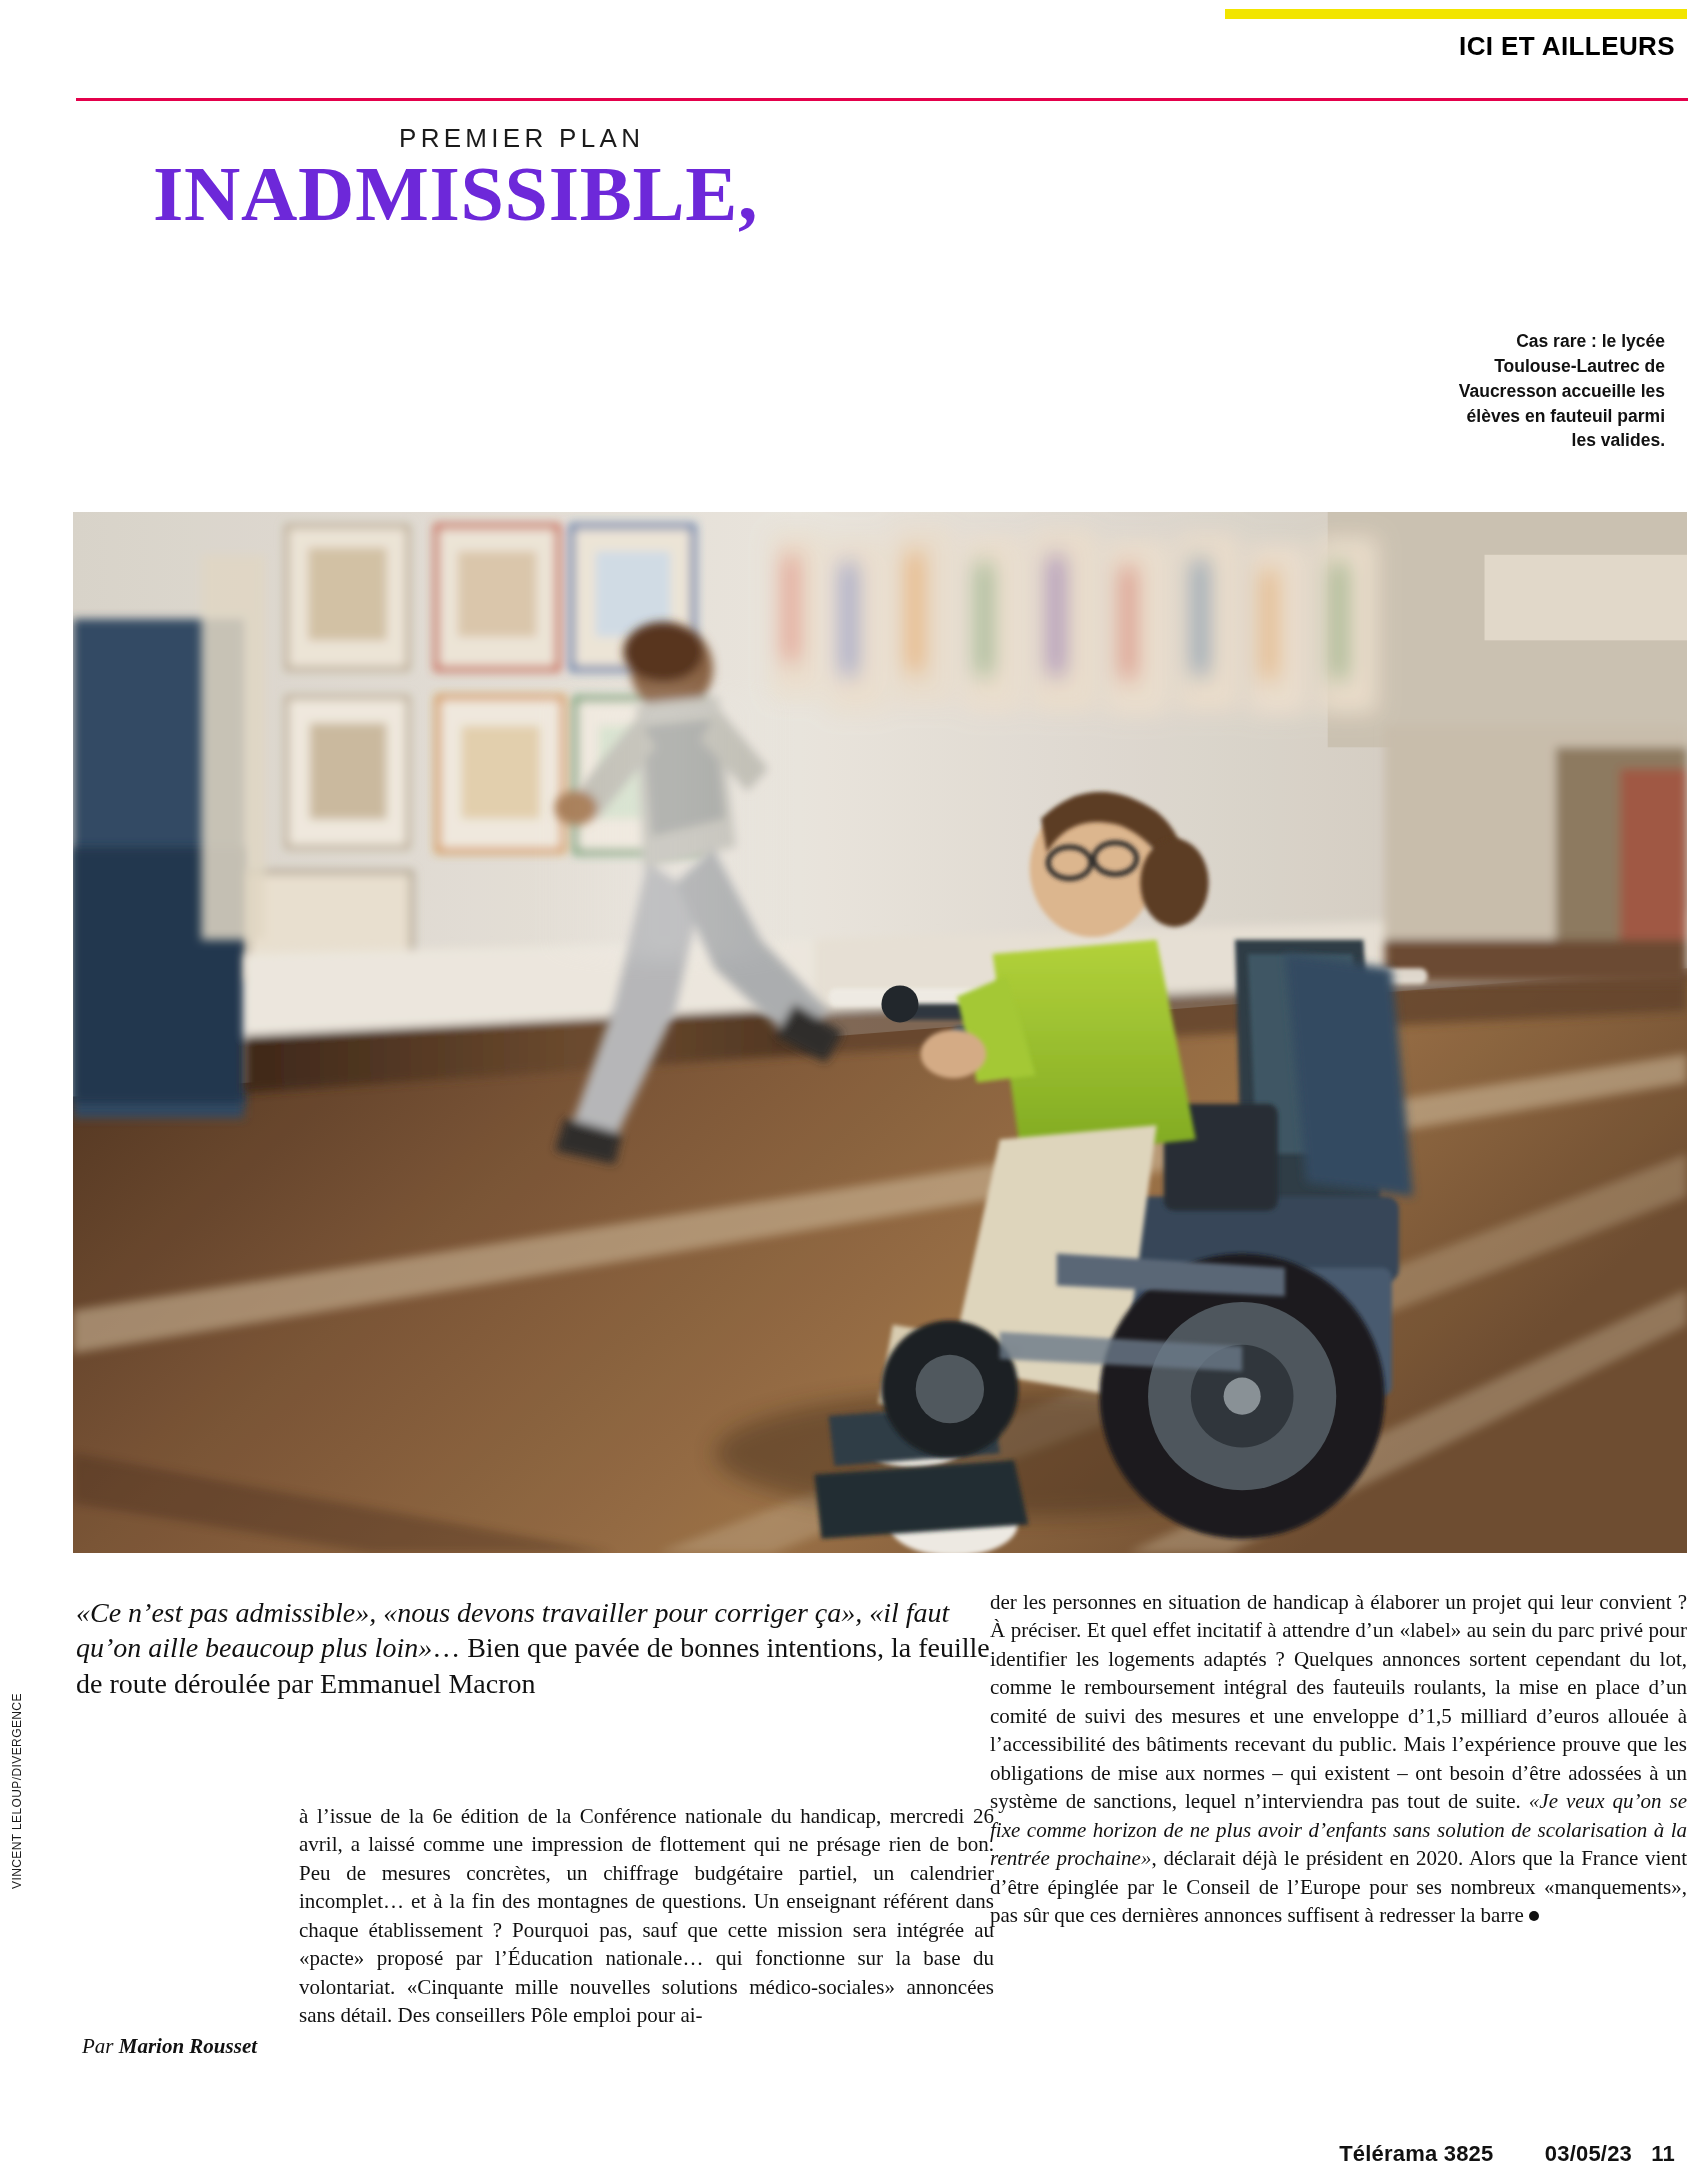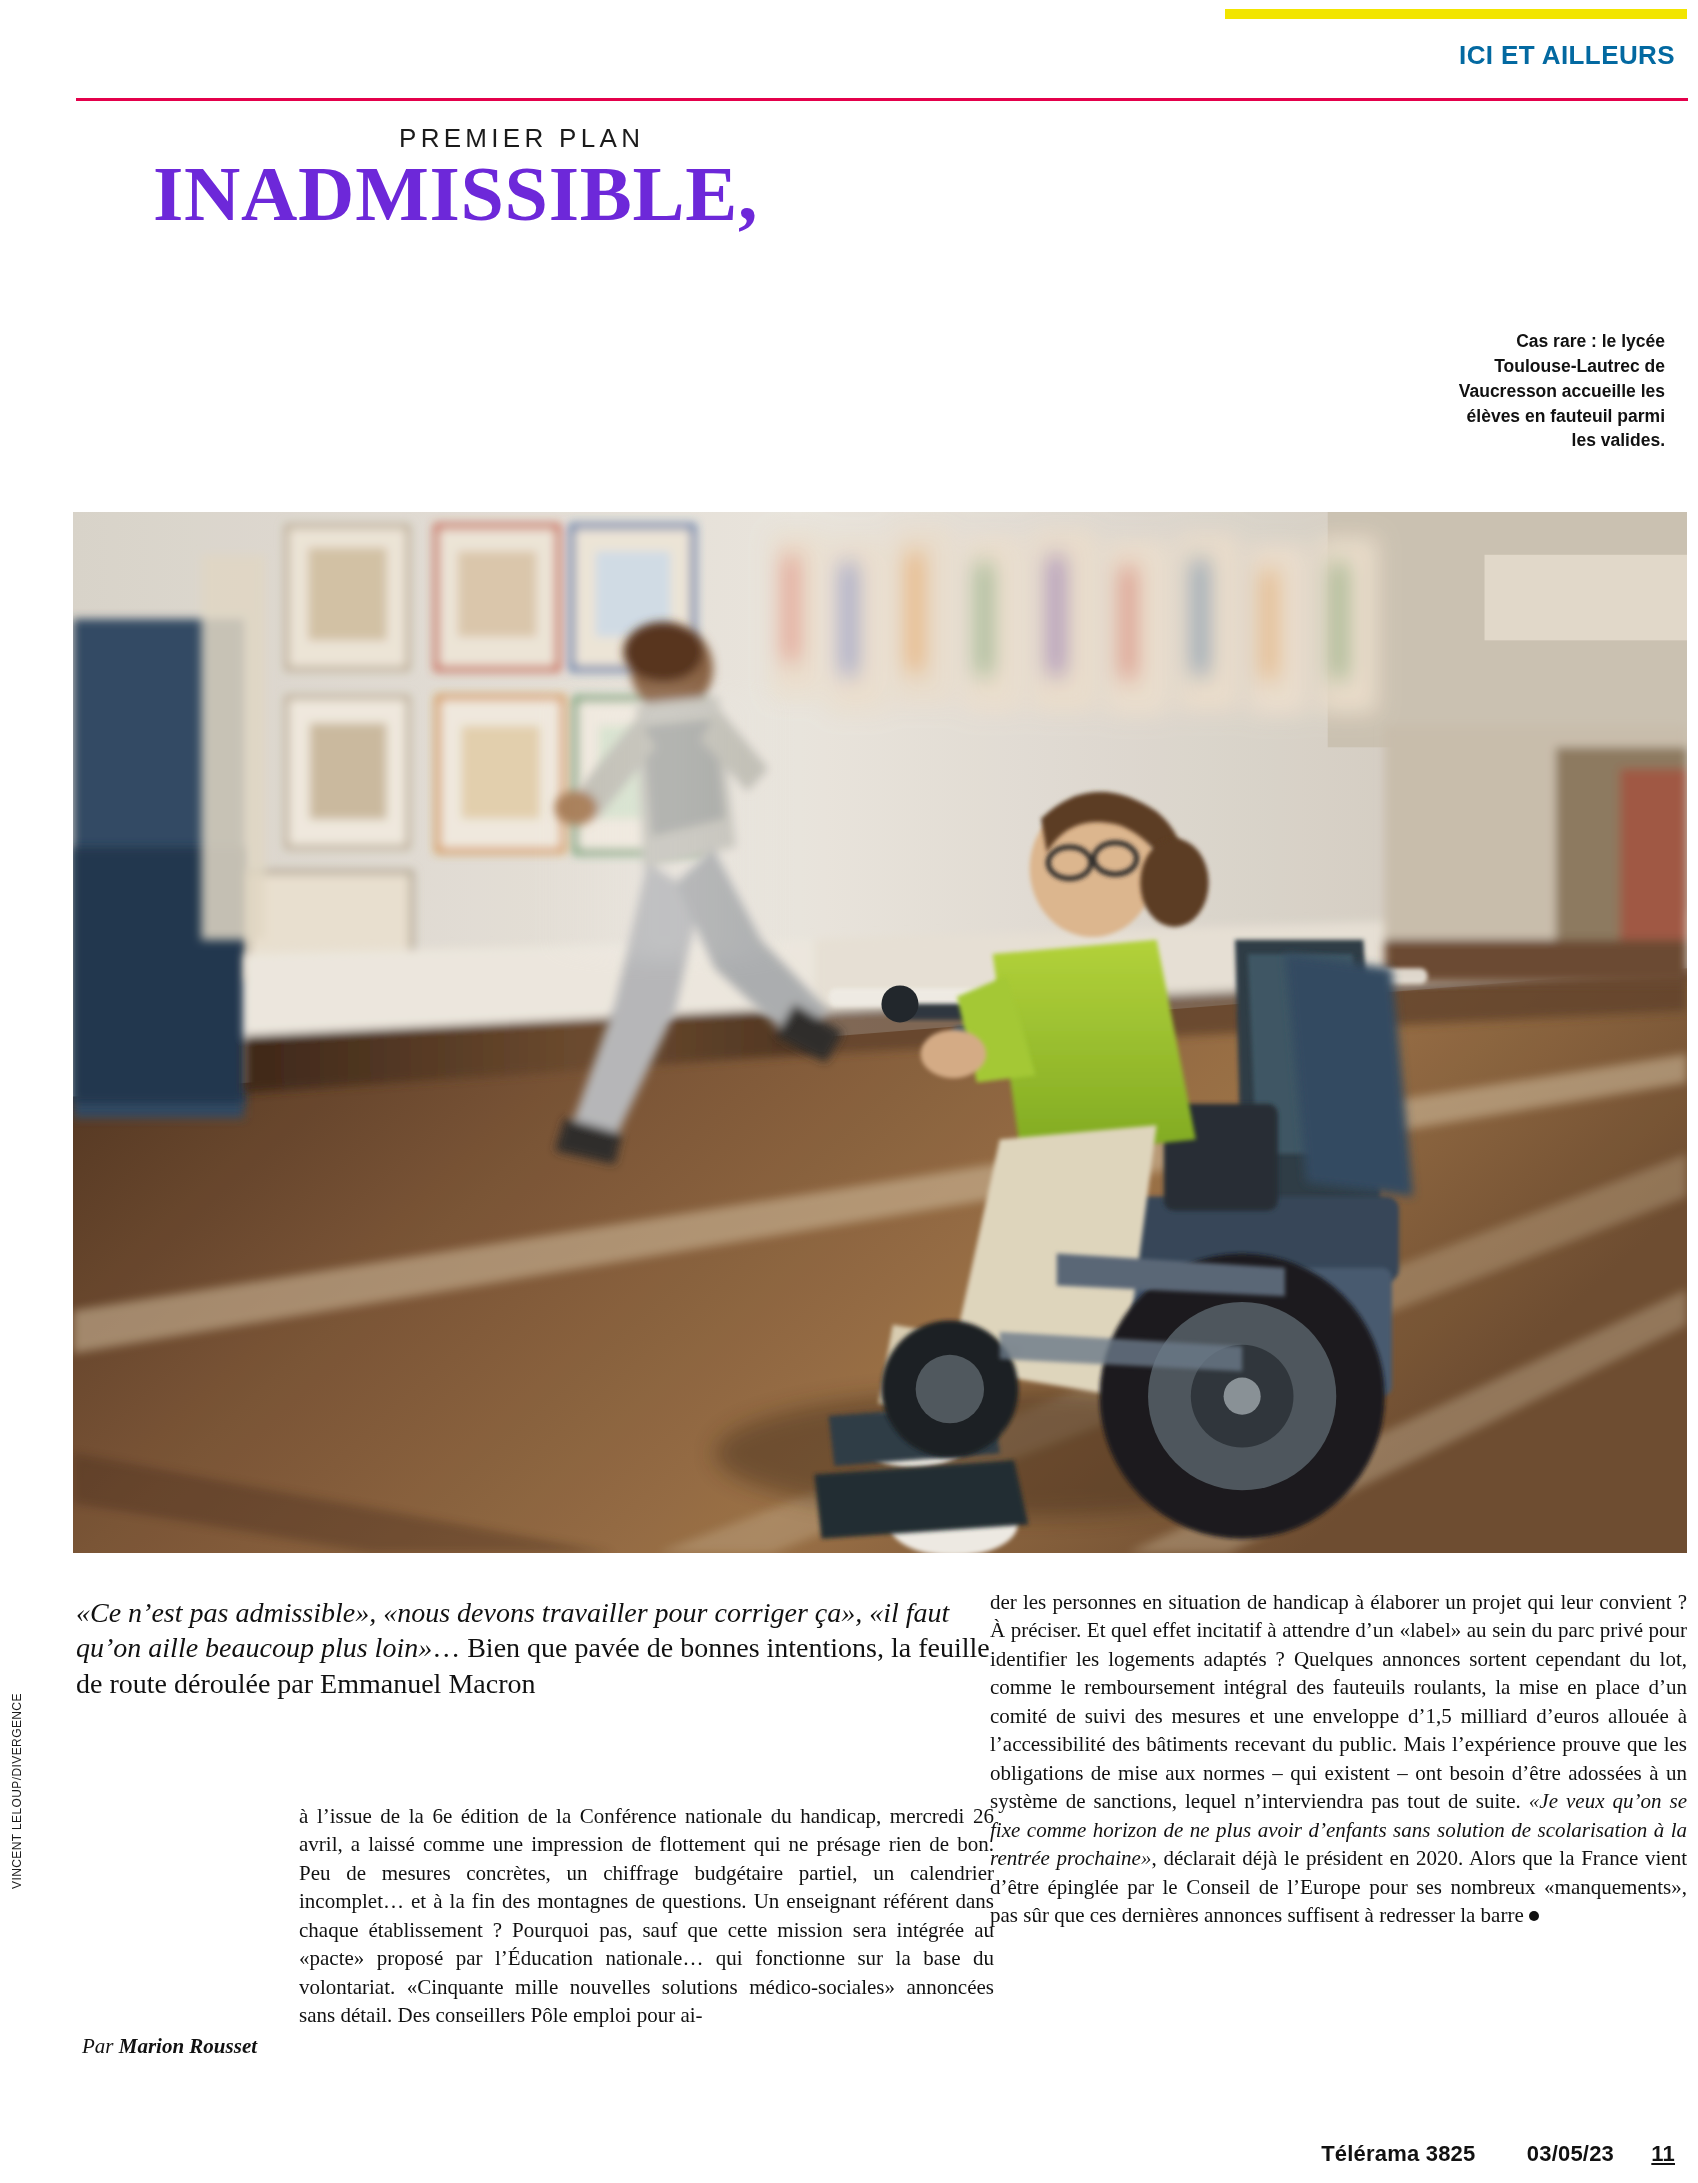--- a/index.html
+++ b/index.html
@@ -21,26 +21,26 @@
     position: absolute;
     left: 1225px;
     top: 8.6px;
     width: 462px;
     height: 10px;
     background: #f2e500;
   }
   .rubric {
     position: absolute;
     right: 24px;
-    top: 40px;
+    top: 31px;
     font-family: "Liberation Sans", sans-serif;
     font-weight: bold;
     font-size: 26px;
     letter-spacing: 0.4px;
-    color: #0369a1;
+    color: #000000;
     text-align: right;
   }
   .pink-rule {
     position: absolute;
     left: 76px;
     top: 98px;
     width: 1612px;
     height: 2.9px;
     background: #e4004b;
   }
@@ -178,21 +178,21 @@
     position: absolute;
     right: 24px;
     bottom: 15.7px;
     font-family: "Liberation Sans", sans-serif;
     font-size: 22px;
     font-weight: bold;
     color: #111111;
     letter-spacing: 0.2px;
   }
   .footer span { margin-left: 45px; }
-  .footer .pagenum { margin-left: 31px; text-decoration: underline; }
+  .footer .pagenum { margin-left: 13px; }
 </style>
 </head>
 <body>
 
 <div class="yellow-rule"></div>
 <div class="rubric">ICI ET AILLEURS</div>
 <div class="pink-rule"></div>
 
 <div class="kicker">PREMIER PLAN</div>
 <div class="headline">

